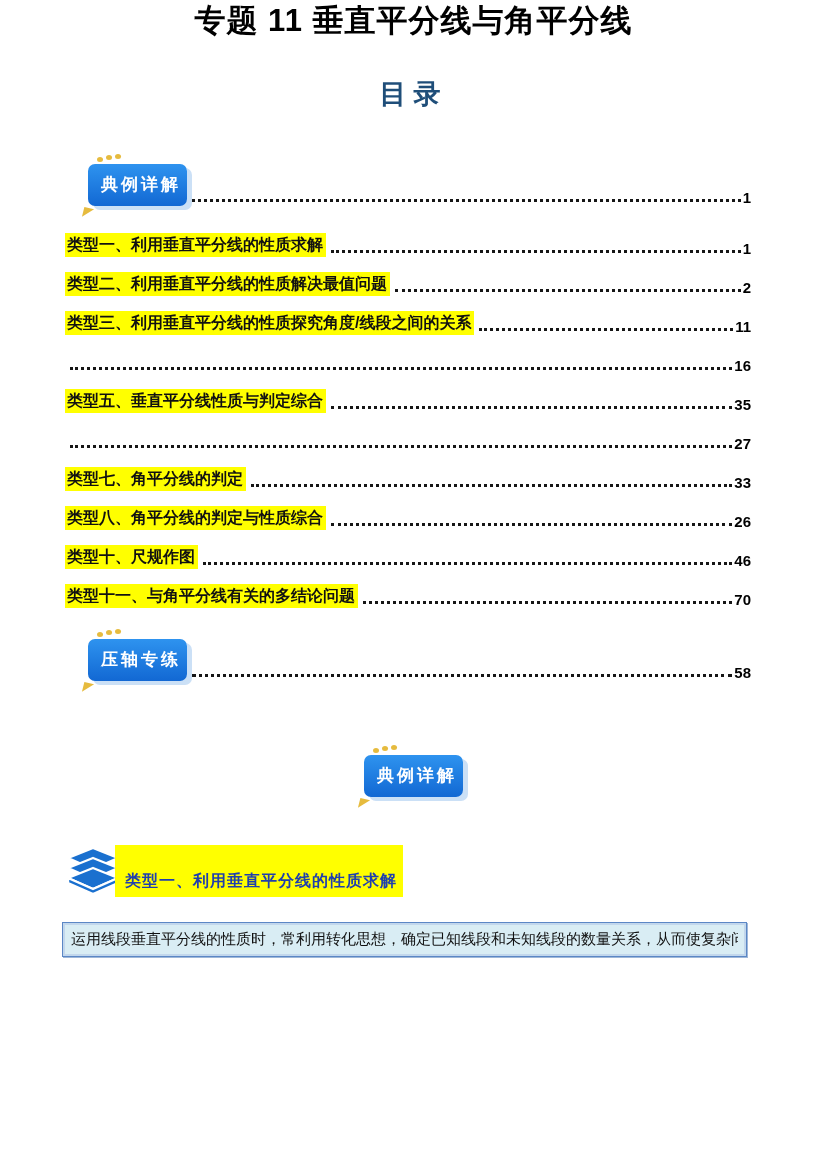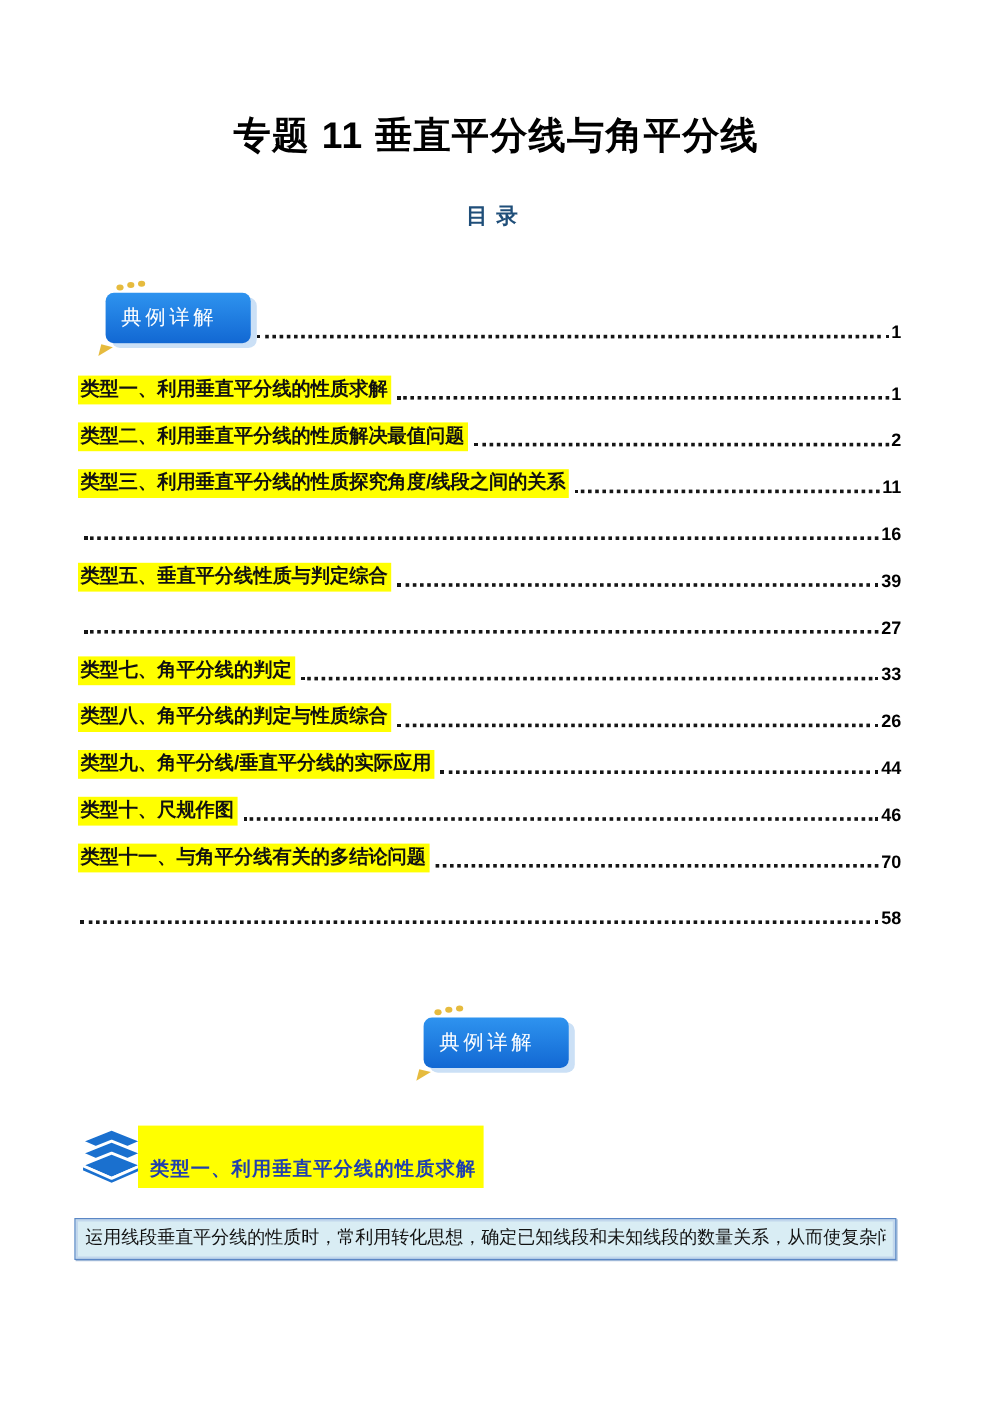--- a/index.html
+++ b/index.html
@@ -8,49 +8,48 @@
     background:#ffffff;
     font-family:"Liberation Sans", sans-serif;
     color:#000;
     position:relative;
     overflow:hidden;
   }
   .page { width:827px; height:1169px; position:relative; }
 
   
   .doc-title {
-    padding-top:92px;
     text-align:center;
     font-size:31px;
     font-weight:bold;
     color:#000;
     letter-spacing:1px;
   }
   .toc-title {
     margin-top:34px;
     text-align:center;
-    font-size:18px;
+    font-size:27px;
     font-weight:bold;
     color:#1f4e79;
     letter-spacing:7px;
   }
 
   
   .content { margin:0 62px; }
 
   
   .badge {
     position:relative;
     display:inline-block;
     background:linear-gradient(180deg,#2e93ef 0%, #1268d3 100%);
     color:#fff;
-    font-weight:normal;
+    font-weight:bold;
     font-size:17px;
     letter-spacing:3px;
-    padding:9px 28px 10px 13px;
+    padding:9px 6px 10px 13px;
     border-radius:7px;
     box-shadow:5px 4px 0 #cbe0f6;
     white-space:nowrap;
     text-align:right;
   }
   .sparkle-dots {
     position:absolute;
     top:-7px; left:9px;
     width:6px; height:5px;
     border-radius:50%;
@@ -197,54 +196,54 @@
         <span class="leader"></span>
         <span class="page-num">11</span>
       </div>
       <div class="toc-row">
         <span class="leader"></span>
         <span class="page-num">16</span>
       </div>
       <div class="toc-row">
         <span class="toc-label">类型五、垂直平分线性质与判定综合</span>
         <span class="leader"></span>
-        <span class="page-num">39</span>
+        <span class="page-num">35</span>
       </div>
       <div class="toc-row">
         <span class="leader"></span>
         <span class="page-num">27</span>
       </div>
       <div class="toc-row">
         <span class="toc-label">类型七、角平分线的判定</span>
         <span class="leader"></span>
         <span class="page-num">33</span>
       </div>
       <div class="toc-row">
         <span class="toc-label">类型八、角平分线的判定与性质综合</span>
         <span class="leader"></span>
         <span class="page-num">26</span>
       </div>
       <div class="toc-row">
-        <span class="toc-label">类型九、角平分线/垂直平分线的实际应用</span>
-        <span class="leader"></span>
-        <span class="page-num">44</span>
-      </div>
-      <div class="toc-row">
         <span class="toc-label">类型十、尺规作图</span>
         <span class="leader"></span>
         <span class="page-num">46</span>
       </div>
       <div class="toc-row">
         <span class="toc-label">类型十一、与角平分线有关的多结论问题</span>
         <span class="leader"></span>
         <span class="page-num">70</span>
       </div>
     </div>
 
     <div class="toc-badge-row practice-row">
+      <span class="badge">
+        <span class="sparkle-dots"></span>
+        <span class="corner-triangle"></span>
+        <span>压轴专练</span>
+      </span>
       <span class="leader"></span>
       <span class="page-num">58</span>
     </div>
 
     <div class="center-badge-wrap">
       <span class="badge">
         <span class="sparkle-dots"></span>
         <span class="corner-triangle"></span>
         <span>典例详解</span>
       </span>

